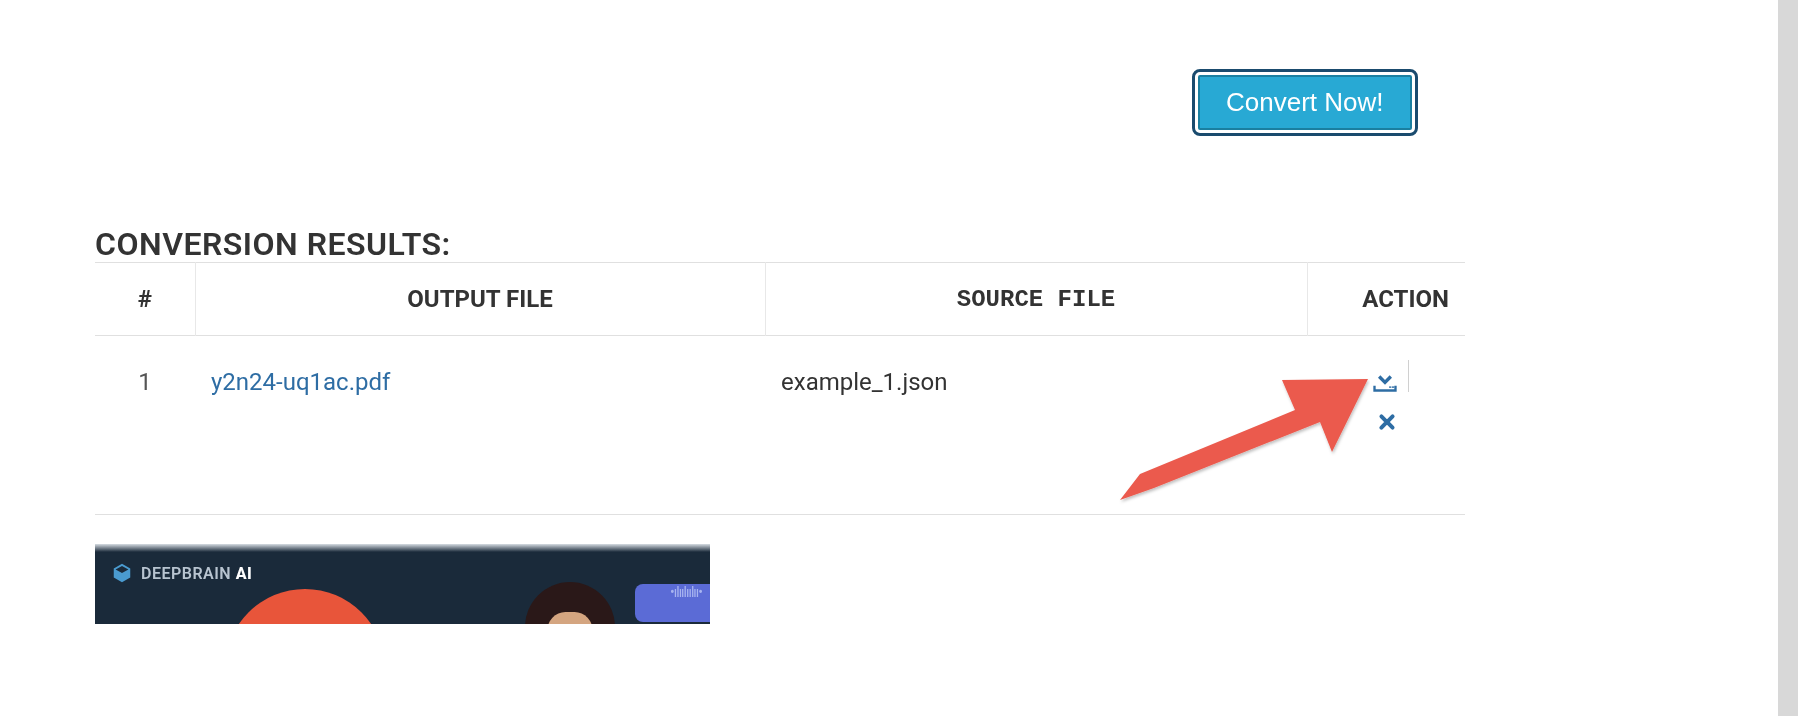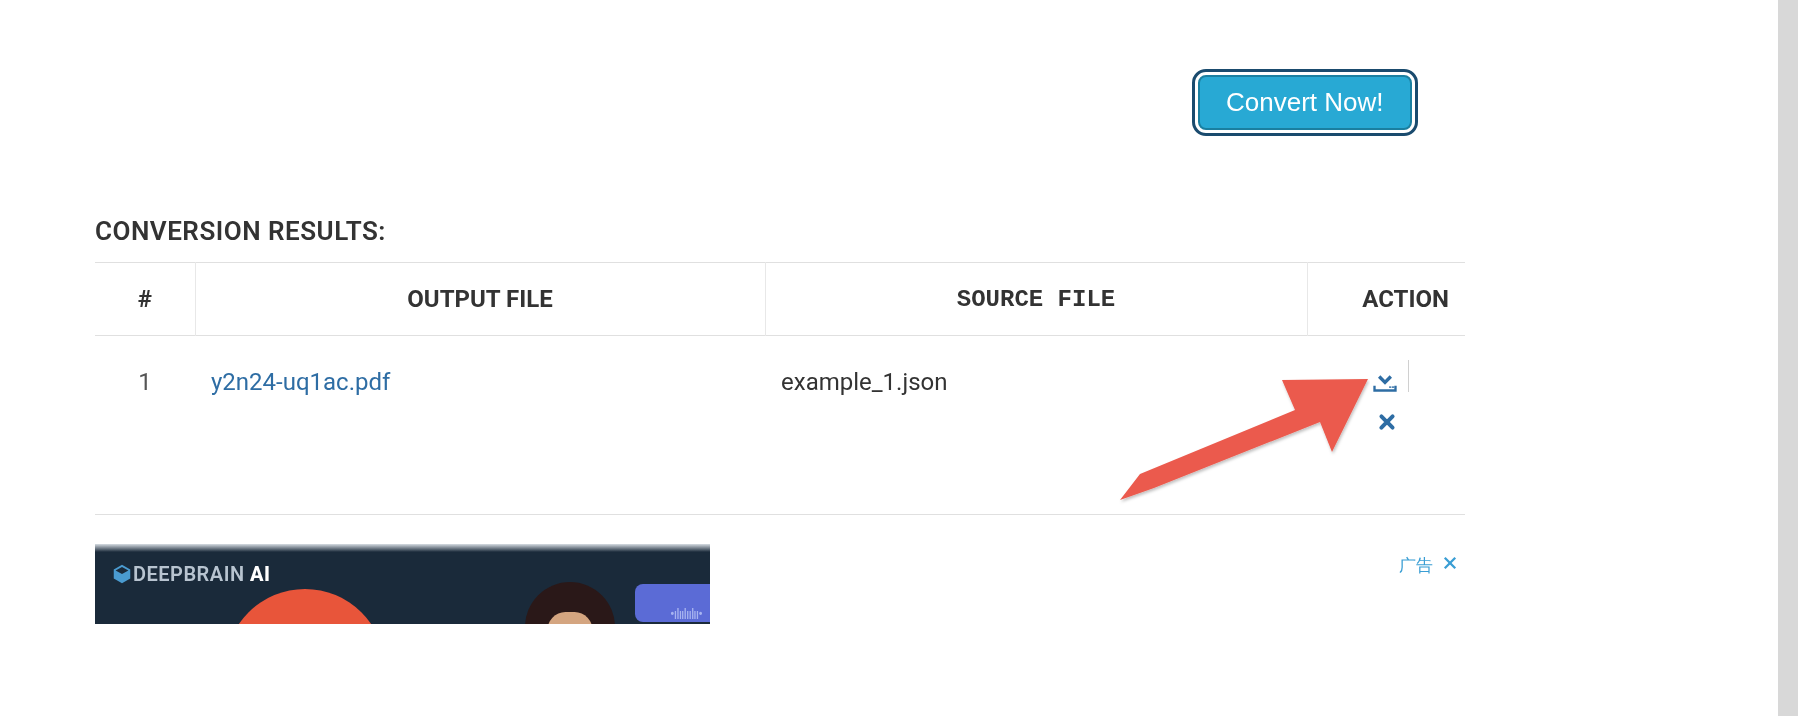--- a/index.html
+++ b/index.html
@@ -19,33 +19,33 @@
       padding: 0 95px;
       position: relative;
     }
     .convert-btn {
       position: absolute;
       top: 75px;
       left: 1198px;
       background: #28a9d4;
       color: #ffffff;
       border: 2px solid #1a7fa0;
-      border-radius: 8px;
+      border-radius: 2px;
       padding: 10px 26px;
       font-size: 26px;
       font-weight: 400;
       cursor: pointer;
       outline: 3px solid #1a4b6e;
       outline-offset: 3px;
     }
     .section-title {
       position: absolute;
-      top: 216px;
+      top: 225px;
       left: 95px;
-      font-size: 26px;
+      font-size: 32px;
       font-weight: 600;
       color: #333333;
       letter-spacing: 0.5px;
     }
     .results-table {
       position: absolute;
       top: 262px;
       left: 95px;
       width: 1370px;
       border-collapse: collapse;
@@ -151,22 +151,23 @@
       background: linear-gradient(to bottom, rgba(120,140,160,0.3) 0%, #1a2a3a 8px);
       position: relative;
       overflow: hidden;
     }
     .ad-logo {
       position: absolute;
       top: 18px;
       left: 16px;
       display: flex;
       align-items: center;
+      gap: 8px;
       color: #b8c4d0;
-      font-size: 20px;
+      font-size: 16px;
       font-weight: 600;
       letter-spacing: 0.5px;
     }
     .ad-logo-icon {
       width: 22px;
       height: 22px;
       color: #4a9bd0;
     }
     .ad-circle-red {
       position: absolute;
@@ -197,21 +198,21 @@
     }
     .ad-widget {
       position: absolute;
       left: 540px;
       top: 40px;
       width: 102px;
       height: 38px;
       background: #5b6bd6;
       border-radius: 8px;
       display: flex;
-      align-items: flex-end;
+      align-items: flex-start;
       justify-content: center;
     }
     .ad-widget-wave {
       color: #a8b4f0;
       font-size: 14px;
       letter-spacing: -1px;
     }
     .ad-right {
       flex: 1;
       background: #ffffff;
@@ -307,24 +308,15 @@
         </span>
       </div>
       <div class="ad-circle-red"></div>
       <div class="ad-avatar">
         <div class="ad-avatar-face"></div>
       </div>
       <div class="ad-widget">
         <span class="ad-widget-wave">•ılıılıılıı•</span>
       </div>
     </div>
-    <div class="ad-right">
-      <span class="ad-badge">广告</span>
-      <span class="ad-close">
-        <svg width="18" height="18" viewBox="0 0 24 24" fill="none" stroke="currentColor" stroke-width="3">
-          <line x1="5" y1="5" x2="19" y2="19"></line>
-          <line x1="19" y1="5" x2="5" y2="19"></line>
-        </svg>
-      </span>
-    </div>
   </div>
 
 </div>
 
 </body></html>

